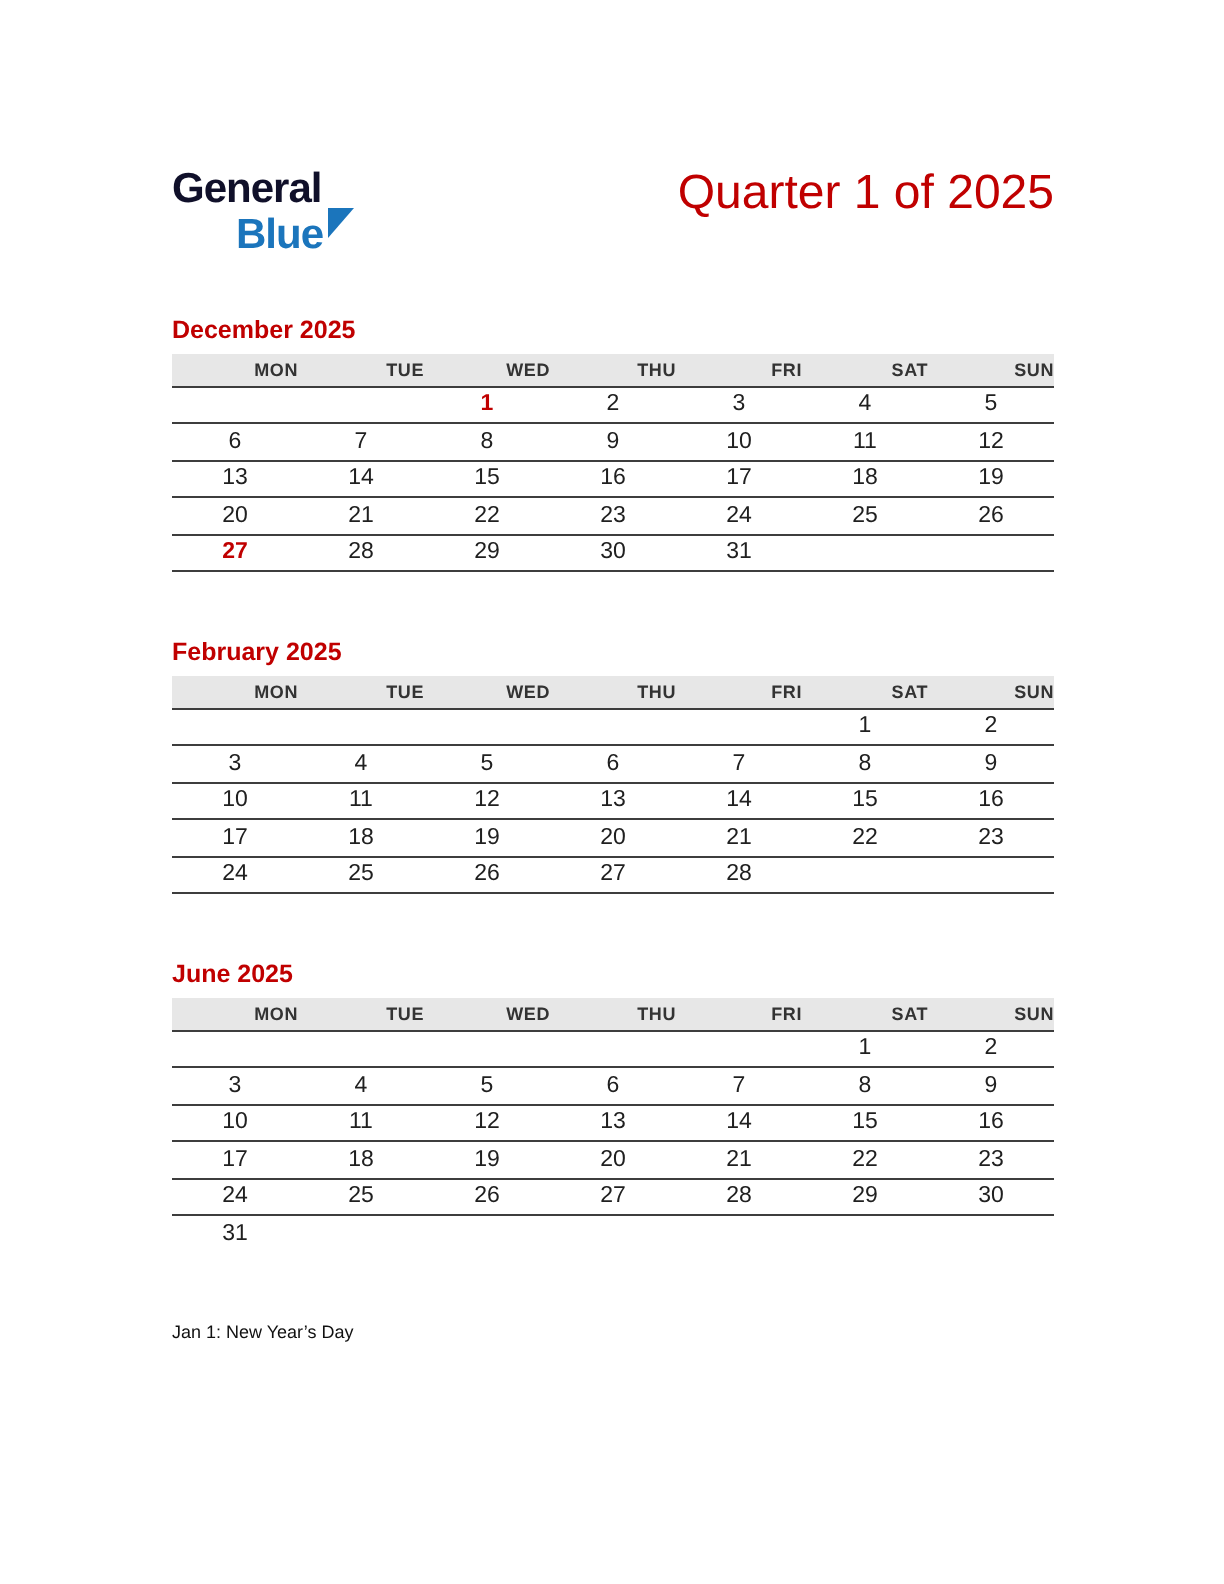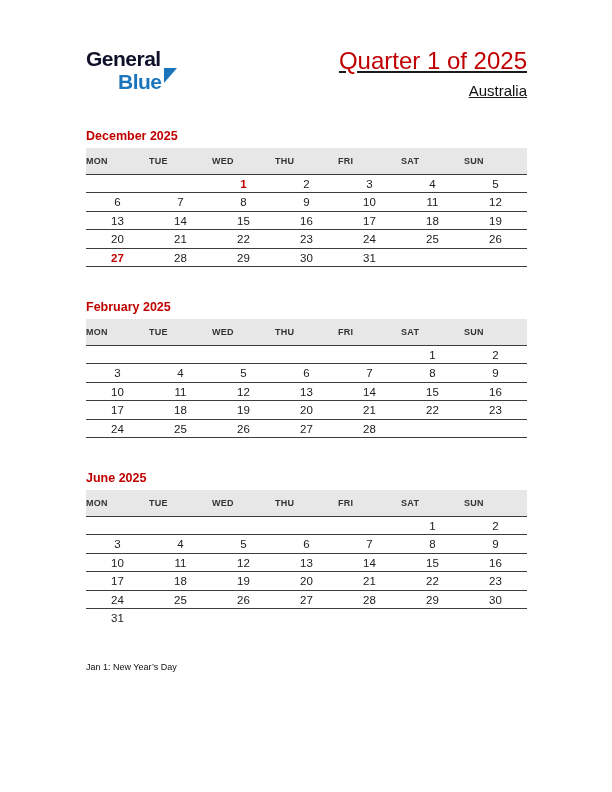--- a/index.html
+++ b/index.html
@@ -12,46 +12,46 @@
   *{margin:0;padding:0;box-sizing:border-box;}
   html,body{background:#ffffff;}
   body{font-family:"Liberation Sans", sans-serif;color:#1a1a1a;}
   .page{
     position:relative;
     width:612px;height:792px;
     margin:0 auto;
     background:#ffffff;
     overflow:hidden;
   }
-  .content{padding:48px 85px 0 86px;}
+  .content{padding:48px 85px 0 86px;margin-top:36px;}
 
   
   .hdr{display:flex;justify-content:space-between;align-items:flex-start;margin-bottom:30px;}
   .logo{line-height:1;}
   .logo-row1{font-size:21px;font-weight:bold;letter-spacing:-0.5px;color:var(--logo-dark);}
   .logo-row2{display:flex;align-items:center;margin-left:32px;margin-top:2px;}
   .logo-blue-txt{font-size:21px;font-weight:bold;letter-spacing:-0.5px;color:var(--logo-blue);}
   .logo-triangle{
     display:inline-block;width:0;height:0;
     border-top:15px solid var(--logo-blue);
     border-right:13px solid transparent;
     margin-left:2px;transform:translateY(-6px);
   }
-  .title-block{text-align:right;text-decoration:underline;}
+  .title-block{text-align:left;}
   .doc-title{font-size:24px;font-weight:400;color:var(--accent-red);line-height:1.1;}
   .doc-subtitle{font-size:15px;color:#111;margin-top:8px;}
 
   
   .month{margin-bottom:33px;}
   .month-title{font-size:12.5px;font-weight:bold;color:var(--accent-red);margin-bottom:5px;}
   table.cal{width:100%;border-collapse:collapse;table-layout:fixed;}
   table.cal th{
     background:var(--header-gray);
     font-size:9px;font-weight:bold;color:#333;
-    height:26px;text-align:left;letter-spacing:0.3px;
+    height:16px;text-align:right;letter-spacing:0.3px;
     border-bottom:1px solid var(--rule);
   }
   table.cal td{
     height:18.5px;font-size:11.5px;color:#202020;
     text-align:center;vertical-align:middle;
     border-bottom:1px solid var(--rule);
   }
   table.cal tr.no-border td{border-bottom:none;}
   table.cal td.holiday{color:var(--accent-red);font-weight:bold;}
 
@@ -67,21 +67,20 @@
     <div class="hdr">
       <div class="logo">
         <div class="logo-row1">General</div>
         <div class="logo-row2">
           <span class="logo-blue-txt">Blue</span>
           <span class="logo-triangle"></span>
         </div>
       </div>
       <div class="title-block">
         <h1 class="doc-title">Quarter 1 of 2025</h1>
-        <div class="doc-subtitle">Australia</div>
       </div>
     </div>
 
     <main>
         <section class="month">
           <h2 class="month-title">December 2025</h2>
           <table class="cal">
             <thead>
               <tr>
                 <th>MON</th>

